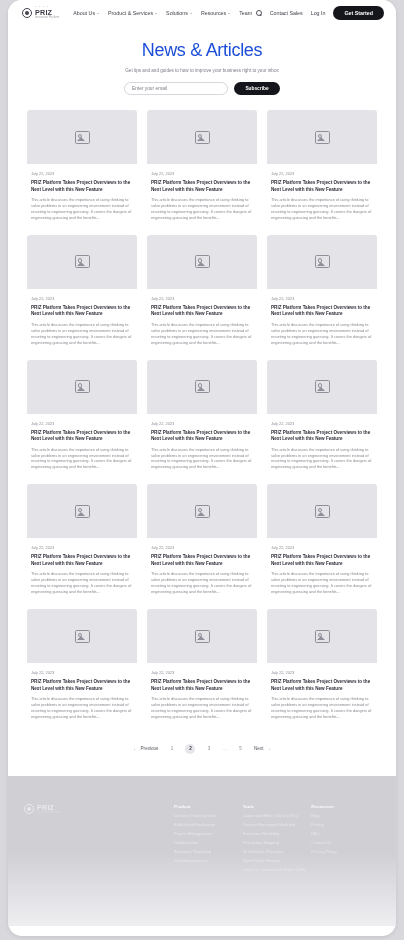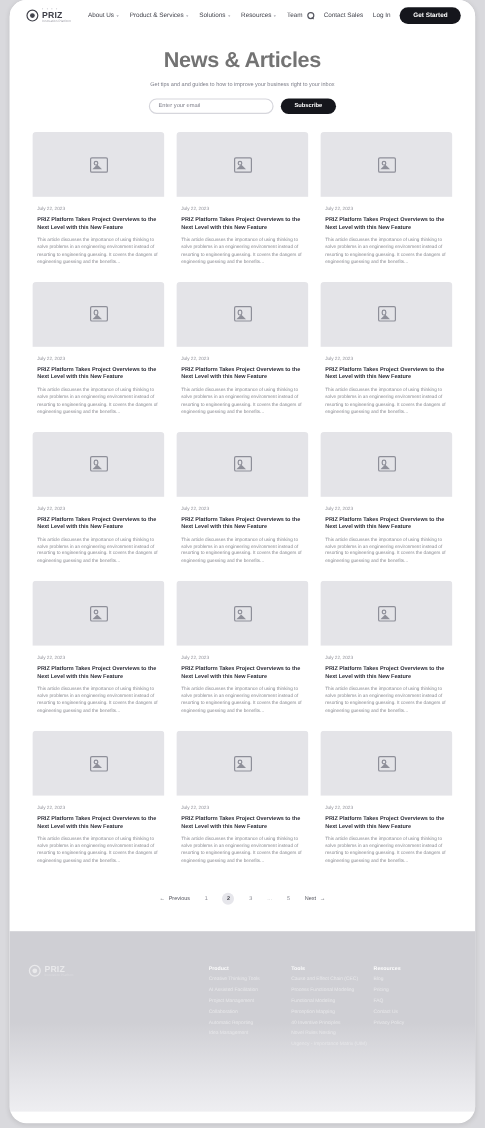--- a/index.html
+++ b/index.html
@@ -102,21 +102,21 @@
     border: none; cursor: pointer; white-space: nowrap;
   }
 
   
   .hero {
     text-align: center;
     padding: 14px 0 12px;
     background: #ffffff;
   }
   .hero-title {
-    font-size: 18px; font-weight: 700; color: #737373;
+    font-size: 18px; font-weight: 400; color: #1d4ed8;
     letter-spacing: -0.3px;
   }
   .hero-sub {
     font-size: 4.6px; color: #7c7d88;
     margin-top: 7px;
   }
   .subscribe-row {
     margin-top: 9px;
     display: flex; justify-content: center; align-items: center; gap: 6px;
   }

